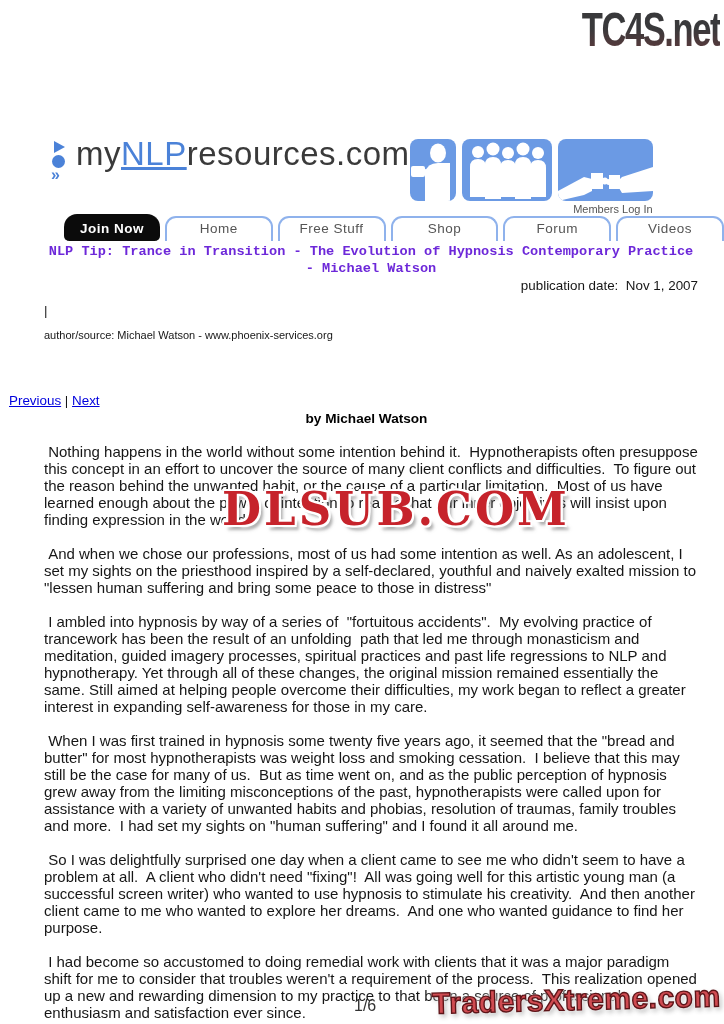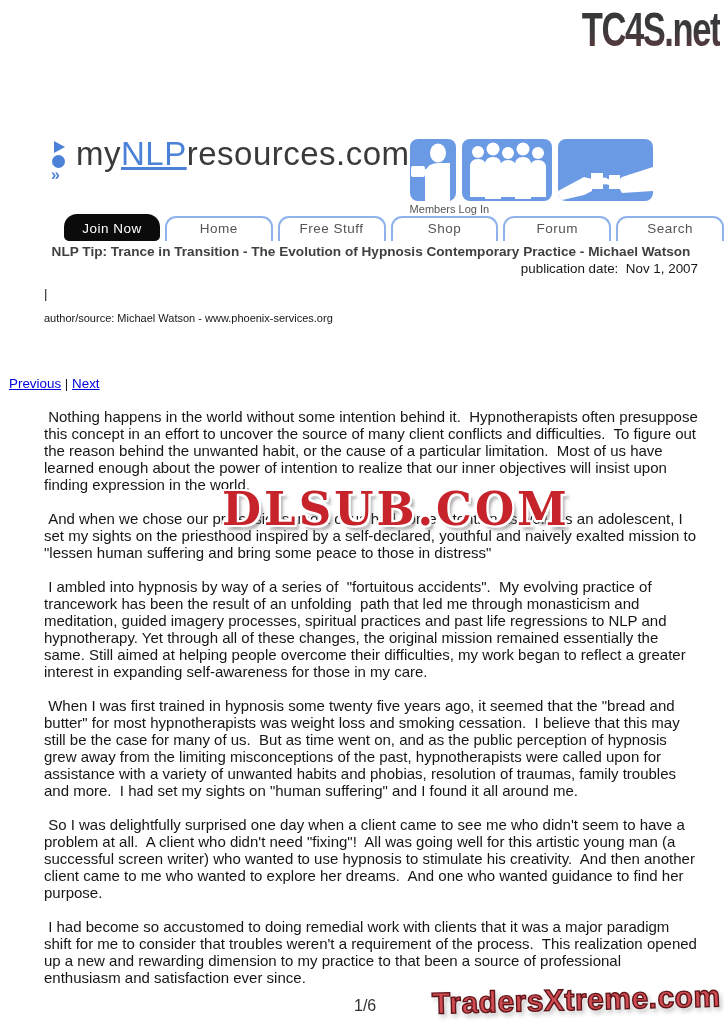--- a/index.html
+++ b/index.html
@@ -45,37 +45,37 @@
   .logo-text .nlp { color:#4b82d8;text-decoration:underline; }
   .tagline { margin-top:3px; font-size:15.5px; color:#4a4a4a; letter-spacing:0.8px; }
   .tagline .sep { color:#4b82d8; font-weight:bold; padding:0 5px; }
 
   .tiles-block { margin-top:4px; }
   .tiles { display:flex; gap:6px; }
   .tile { background:#6b9ae4; border-radius:8px; height:62px; overflow:hidden; }
   .tile.t1 { width:46px; }
   .tile.t2 { width:90px; }
   .tile.t3 { width:95px; }
-  .members-login { font-size:11px; color:#555; margin-top:2px; cursor:pointer; }
+  .members-login { text-align:right; font-size:11px; color:#555; margin-top:2px; cursor:pointer; }
 
   
   .tabs { display:flex; gap:5px; margin:1px 0 0 55px; align-items:flex-end; }
   .tab {
     height:25px; line-height:22px; width:108px; text-align:center;
     border:2px solid #8fb2ec; border-bottom:none; border-radius:11px 11px 0 0;
     background:#fff; color:#555; font-size:13.5px; cursor:pointer; letter-spacing:0.5px;
   }
   .tab.active {
-    background:#0b0b0b; border-color:#0b0b0b; color:#fff; font-weight:normal;
+    background:#0b0b0b; border-color:#0b0b0b; color:#fff; font-weight:bold;
     border-radius:13px 13px 5px 5px; height:27px; line-height:26px; width:96px;
   }
 
   
   .article-head { margin:0 35px; width:654px; }
-  .article-title { font-size:13.6px; font-weight:bold; text-align:center; line-height:17px; margin-top:2px; color:#404040; }
+  .article-title { font-size:13.6px; font-weight:bold; text-align:center; line-height:17px; margin-top:2px; color:#6d28d9;font-family:Liberation Mono, monospace; }
   .pub-date { font-size:13.4px; text-align:right; line-height:17px; white-space:pre-wrap; }
   .pipe { font-size:13.4px; line-height:17px; margin-top:8px; }
   .author-line { font-size:11px; line-height:17px; margin-top:8px; }
 
   
   .pagination { margin:48px 36px 0 0; text-align:left; font-size:13.4px; line-height:17px; }
   .pagination a { color:#0000dd; text-decoration:underline; cursor:pointer; }
   .pagination .divider { white-space:pre; color:#161616; }
   .nbsp-line { text-align:right; margin-right:44px; font-size:13.4px; line-height:17px; }
   .byline { text-align:center; font-weight:bold; font-size:13.6px; line-height:17px; margin-top:1px; color:#000; }
@@ -163,34 +163,35 @@
       <div class="members-login">Members Log In</div>
     </div>
   </div>
 
   <nav class="tabs">
     <div class="tab active">Join Now</div>
     <div class="tab">Home</div>
     <div class="tab">Free Stuff</div>
     <div class="tab">Shop</div>
     <div class="tab">Forum</div>
-    <div class="tab">Search</div>
+    <div class="tab">Videos</div>
   </nav>
 
   <div class="article-head">
     <div class="article-title">NLP Tip: Trance in Transition - The Evolution of Hypnosis Contemporary Practice - Michael Watson</div>
     <div class="pub-date">publication date:  Nov 1, 2007</div>
     <div class="pipe">|</div>
     <div class="author-line">author/source: Michael Watson - www.phoenix-services.org</div>
   </div>
 
   <div class="pagination">
     <a>Previous</a><span class="divider"> | </span><a>Next</a>
   </div>
 
+  <div class="byline">by Michael Watson</div>
 
   <div class="content">
     <p> Nothing happens in the world without some intention behind it.  Hypnotherapists often presuppose this concept in an effort to uncover the source of many client conflicts and difficulties.  To figure out the reason behind the unwanted habit, or the cause of a particular limitation.  Most of us have learned enough about the power of intention to realize that our inner objectives will insist upon finding expression in the world.</p>
     <p> And when we chose our professions, most of us had some intention as well. As an adolescent, I set my sights on the priesthood inspired by a self-declared, youthful and naively exalted mission to "lessen human suffering and bring some peace to those in distress"</p>
     <p> I ambled into hypnosis by way of a series of  "fortuitous accidents".  My evolving practice of trancework has been the result of an unfolding  path that led me through monasticism and meditation, guided imagery processes, spiritual practices and past life regressions to NLP and hypnotherapy. Yet through all of these changes, the original mission remained essentially the same. Still aimed at helping people overcome their difficulties, my work began to reflect a greater interest in expanding self-awareness for those in my care.</p>
     <p> When I was first trained in hypnosis some twenty five years ago, it seemed that the "bread and butter" for most hypnotherapists was weight loss and smoking cessation.  I believe that this may still be the case for many of us.  But as time went on, and as the public perception of hypnosis grew away from the limiting misconceptions of the past, hypnotherapists were called upon for assistance with a variety of unwanted habits and phobias, resolution of traumas, family troubles and more.  I had set my sights on "human suffering" and I found it all around me.</p>
     <p> So I was delightfully surprised one day when a client came to see me who didn't seem to have a problem at all.  A client who didn't need "fixing"!  All was going well for this artistic young man (a successful screen writer) who wanted to use hypnosis to stimulate his creativity.  And then another client came to me who wanted to explore her dreams.  And one who wanted guidance to find her purpose.</p>
     <p> I had become so accustomed to doing remedial work with clients that it was a major paradigm shift for me to consider that troubles weren't a requirement of the process.  This realization opened up a new and rewarding dimension to my practice to that been a source of professional enthusiasm and satisfaction ever since.</p>
   </div>
 

